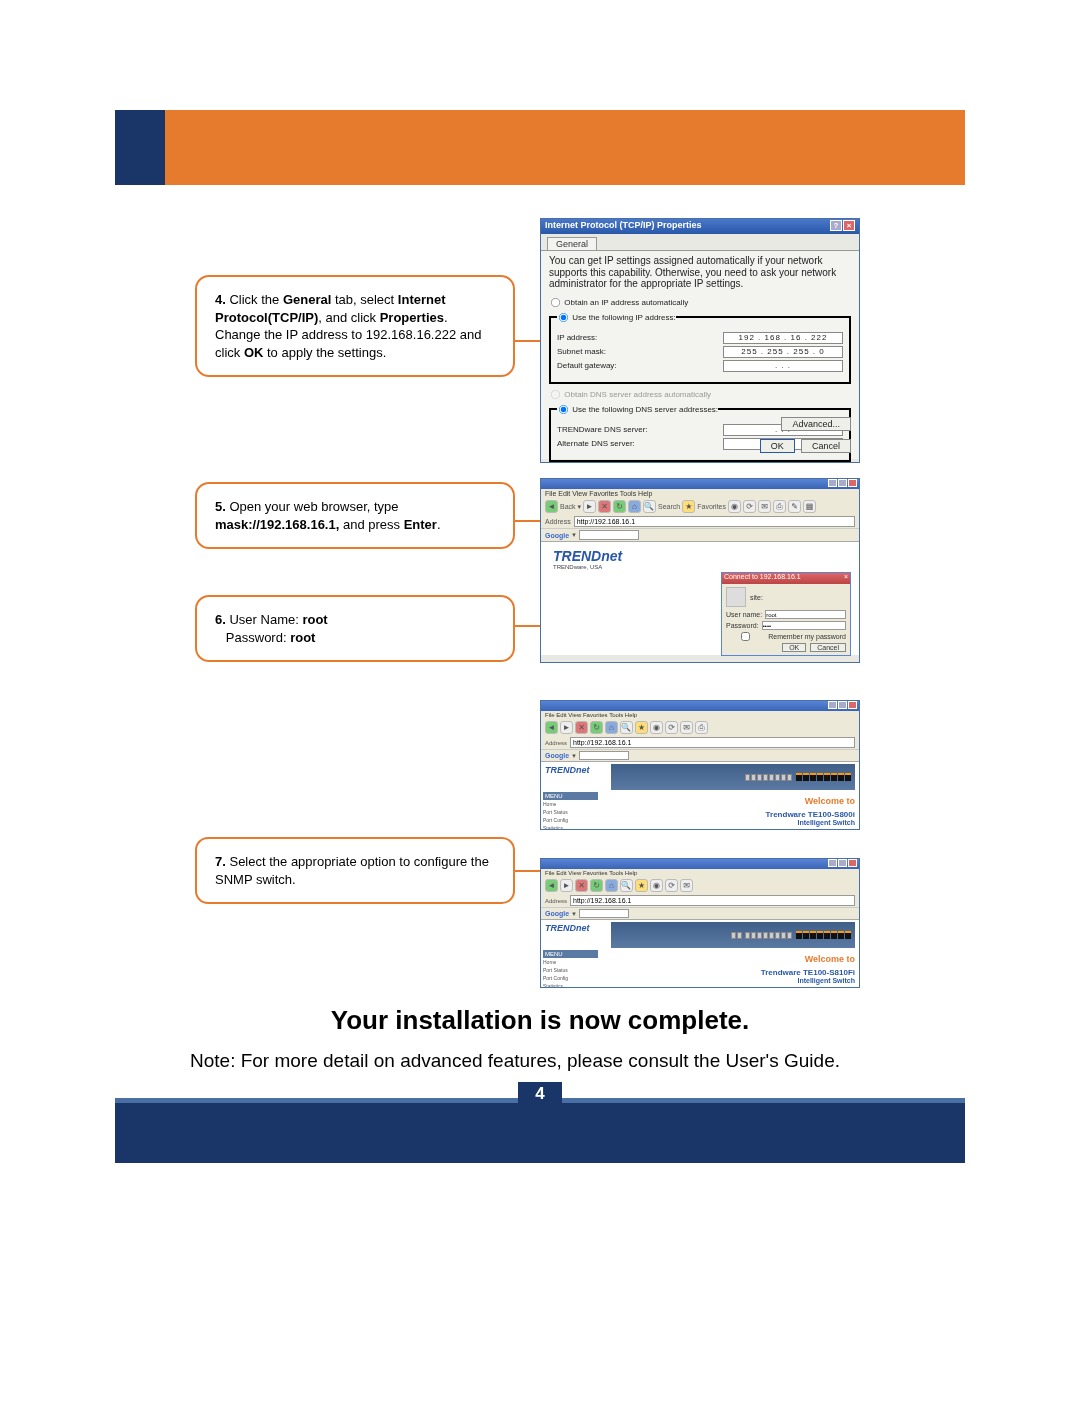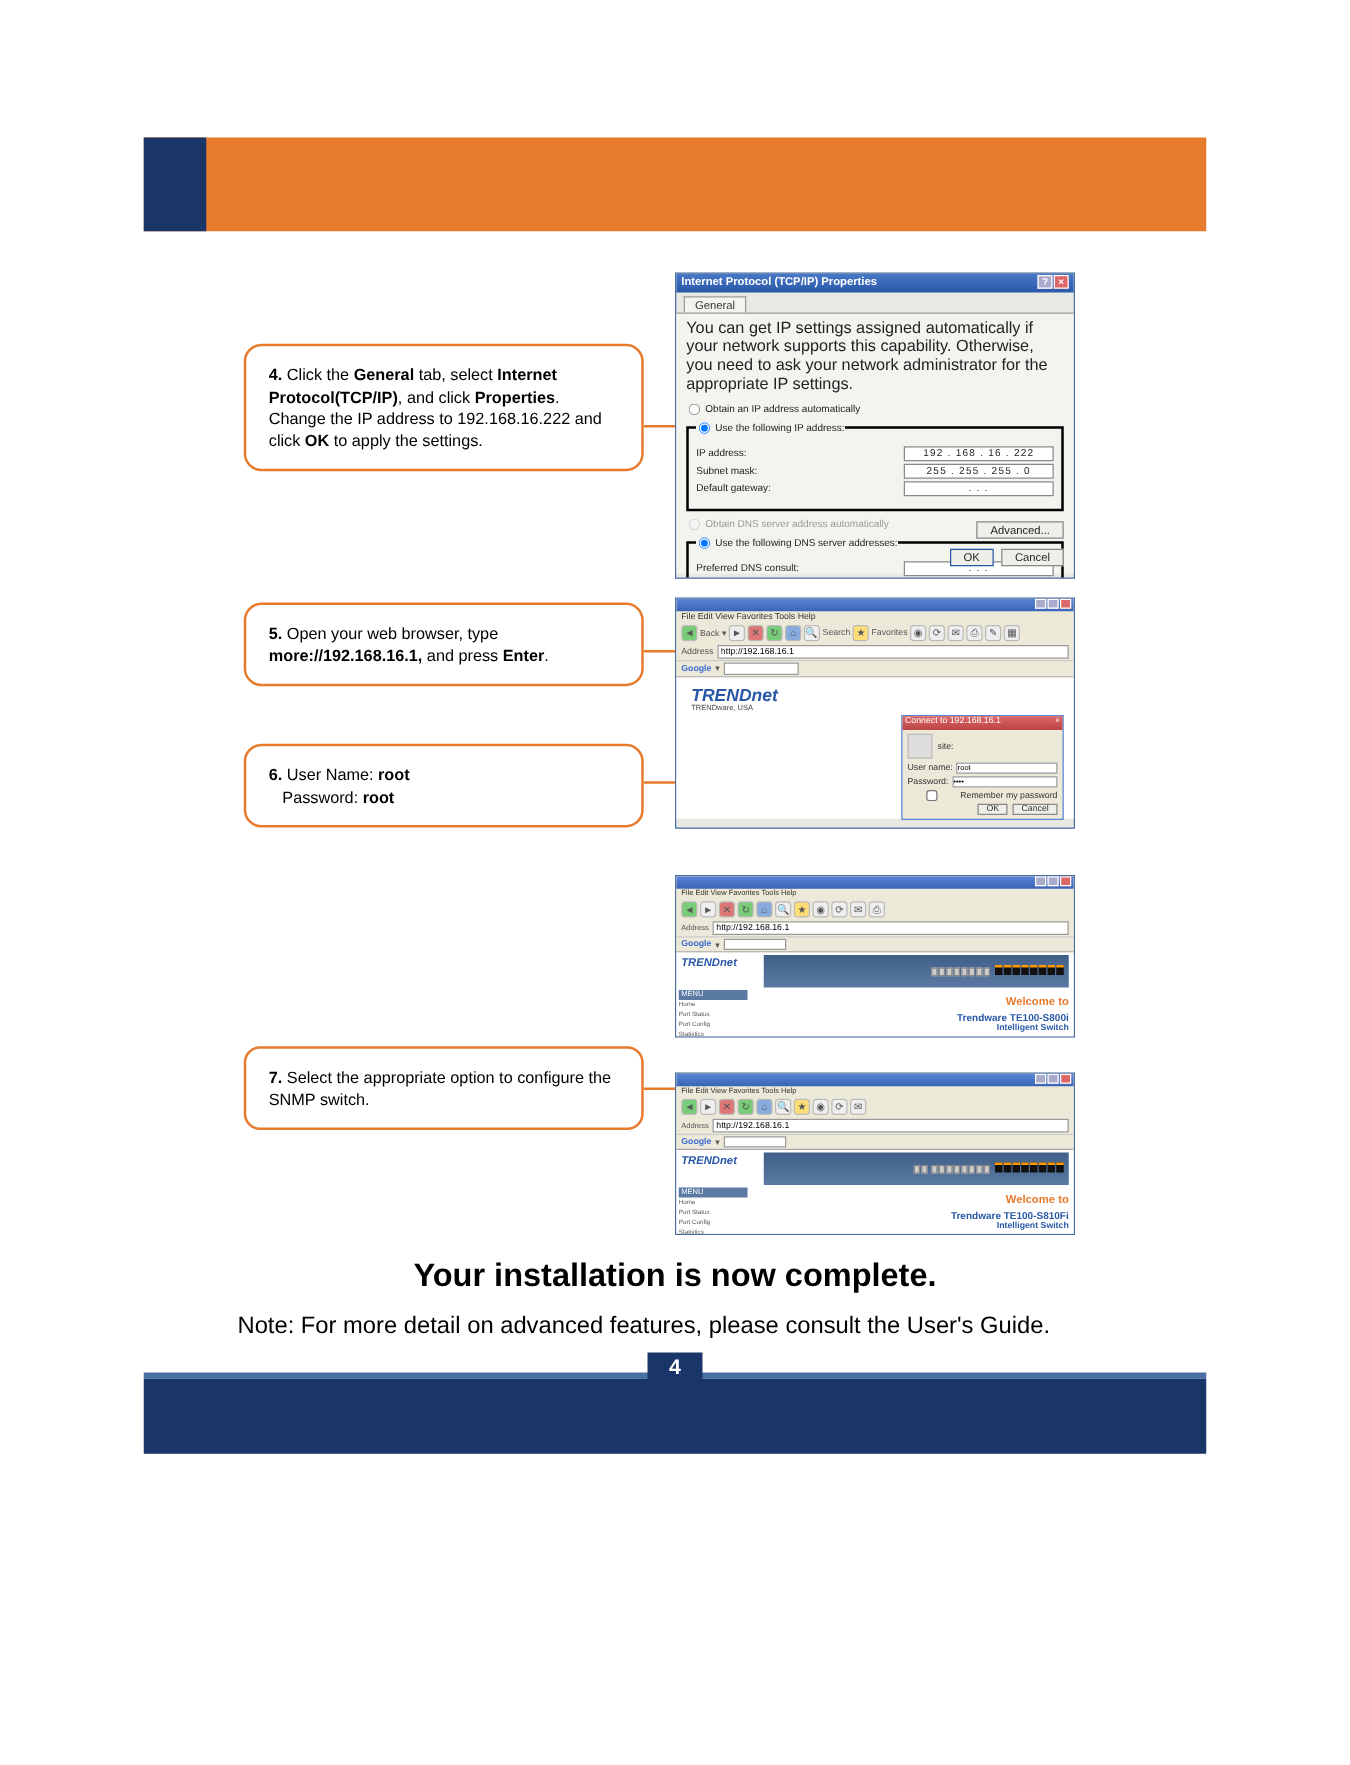--- a/index.html
+++ b/index.html
@@ -100,21 +100,21 @@
   }
   #shot1 .body {
     border-top:1px solid #999;
     padding: 4px 8px 6px 8px;
     font-size: 8px;
     color:#222;
     background:#f3f3f0;
     height: calc(100% - 34px);
     position:relative;
   }
-  #shot1 .desc { font-size: 13px; line-height:1.15; margin-bottom:6px; }
+  #shot1 .desc { font-size: 10px; line-height:1.15; margin-bottom:6px; }
   #shot1 .radio{ margin:2px 0; }
   #shot1 .radio input{ transform:scale(.7); vertical-align:middle; }
   #shot1 fieldset{
     border:2px solid #000000; margin:2px 0 4px 0; padding:4px 6px 8px 6px;
   }
   #shot1 .row{ display:flex; justify-content:space-between; margin:2px 0; align-items:center;}
   #shot1 .row span:first-child{ width:110px; }
   #shot1 .ipbox{
     width:120px; height:12px; border:1px solid #888; background:#fff;
     font-size:8px; text-align:center; letter-spacing:1px;
@@ -284,21 +284,21 @@
 
   <div class="top-banner"></div>
   <div class="top-banner-left"></div>
 
   <div id="step4" class="step-box">
     <span class="num">4.</span><span> Click the </span><b>General</b><span> tab, select </span><b>Internet Protocol(TCP/IP)</b><span>, and click </span><b>Properties</b><span>. Change the IP address to 192.168.16.222 and click </span><b>OK</b><span> to apply the settings.</span>
   </div>
   <div id="conn4" class="conn"></div>
 
   <div id="step5" class="step-box">
-    <span class="num">5.</span><span> Open your web browser, type </span><b>more://192.168.16.1,</b><span> and press </span><b>Enter</b><span>.</span>
+    <span class="num">5.</span><span> Open your web browser, type </span><b>mask://192.168.16.1,</b><span> and press </span><b>Enter</b><span>.</span>
   </div>
   <div id="conn5" class="conn"></div>
 
   <div id="step6" class="step-box">
     <span class="num">6.</span><span> User Name: </span><b>root</b><br>
     <span style="visibility:hidden" class="num">6.</span><span>Password: </span><b>root</b>
   </div>
   <div id="conn6" class="conn"></div>
 
   <div id="step7" class="step-box">
@@ -327,21 +327,21 @@
           </div>
         <div class="row">
             <span>Default gateway:</span>
             <span class="ipbox"> .        .        . </span>
           </div>
       </fieldset>
       <div class="radio" style="color:#999"><input type="radio" disabled="" style=""> <span>Obtain DNS server address automatically</span></div>
       <fieldset>
         <legend class="radio"><input type="radio" checked="" style=""> <span>Use the following DNS server addresses:</span></legend>
         <div class="row">
-            <span>Preferred DNS consult:</span>
+            <span>TRENDware DNS server:</span>
             <span class="ipbox"> .        .        . </span>
           </div>
         <div class="row">
             <span>Alternate DNS server:</span>
             <span class="ipbox"> .        .        . </span>
           </div>
       </fieldset>
       <div class="adv"><span class="btn">Advanced...</span></div>
       <div class="btns">
         <span class="btn" style="border:1px solid #2a58a8">OK</span>

